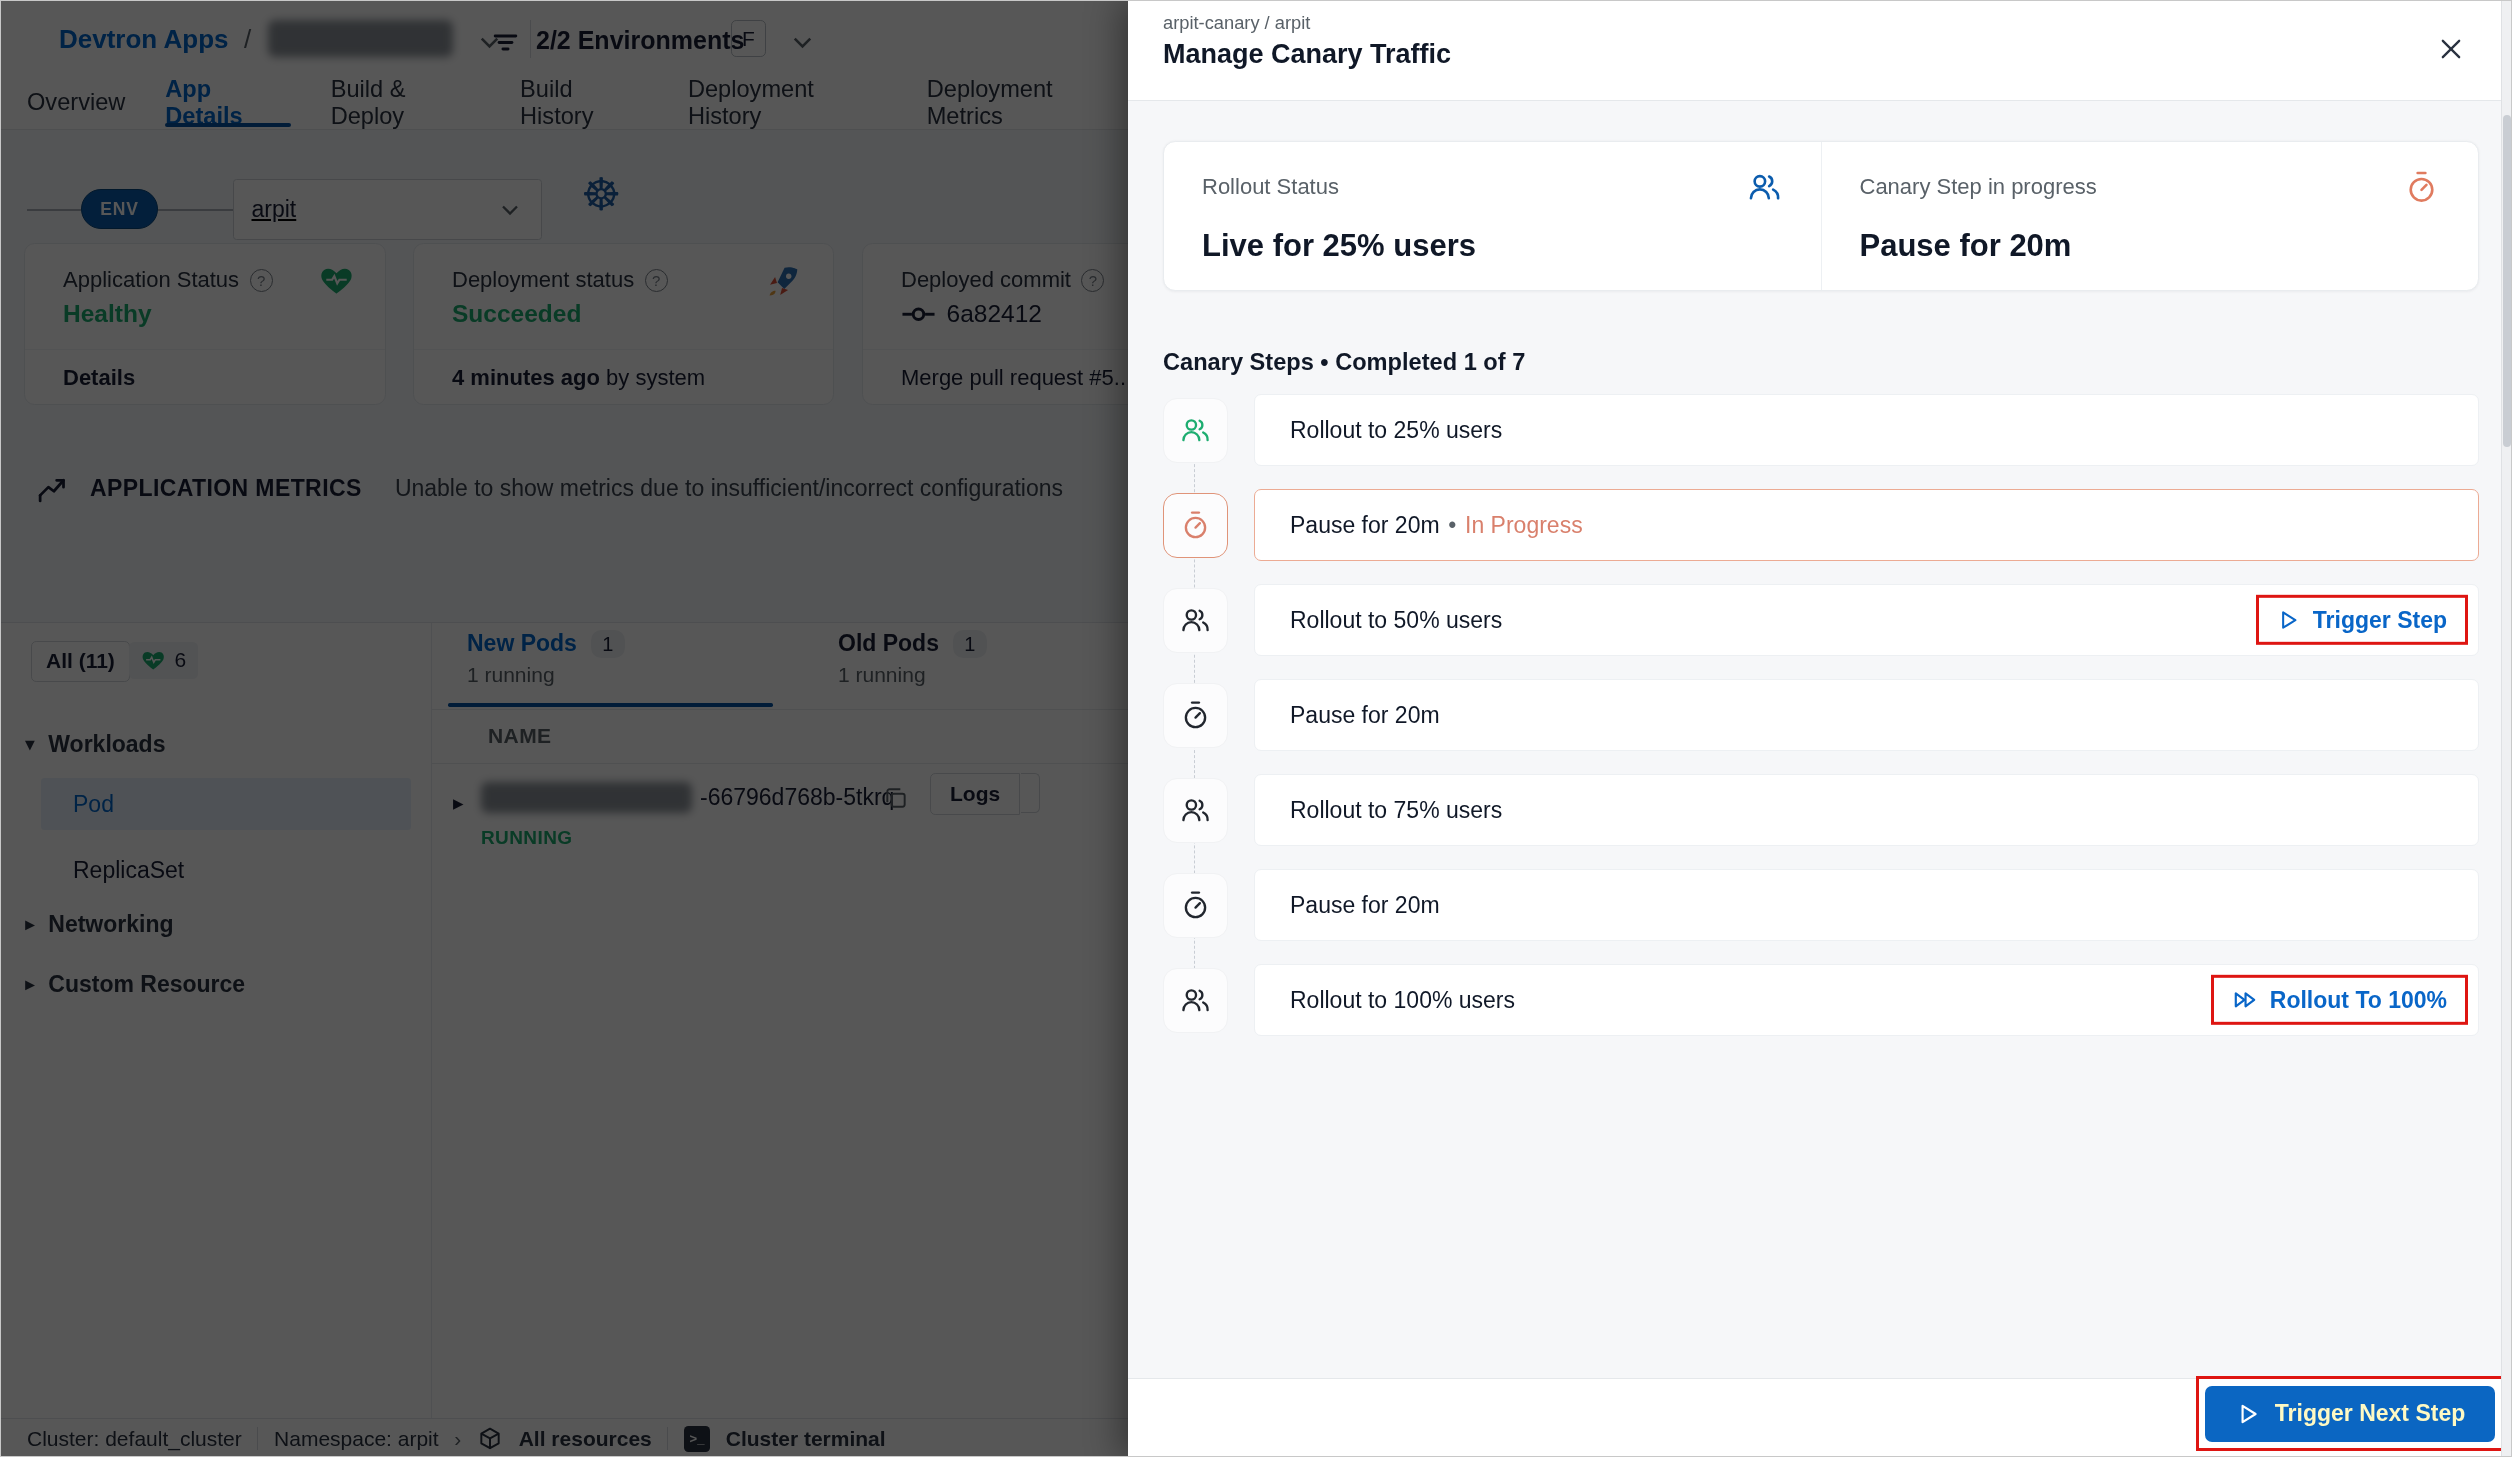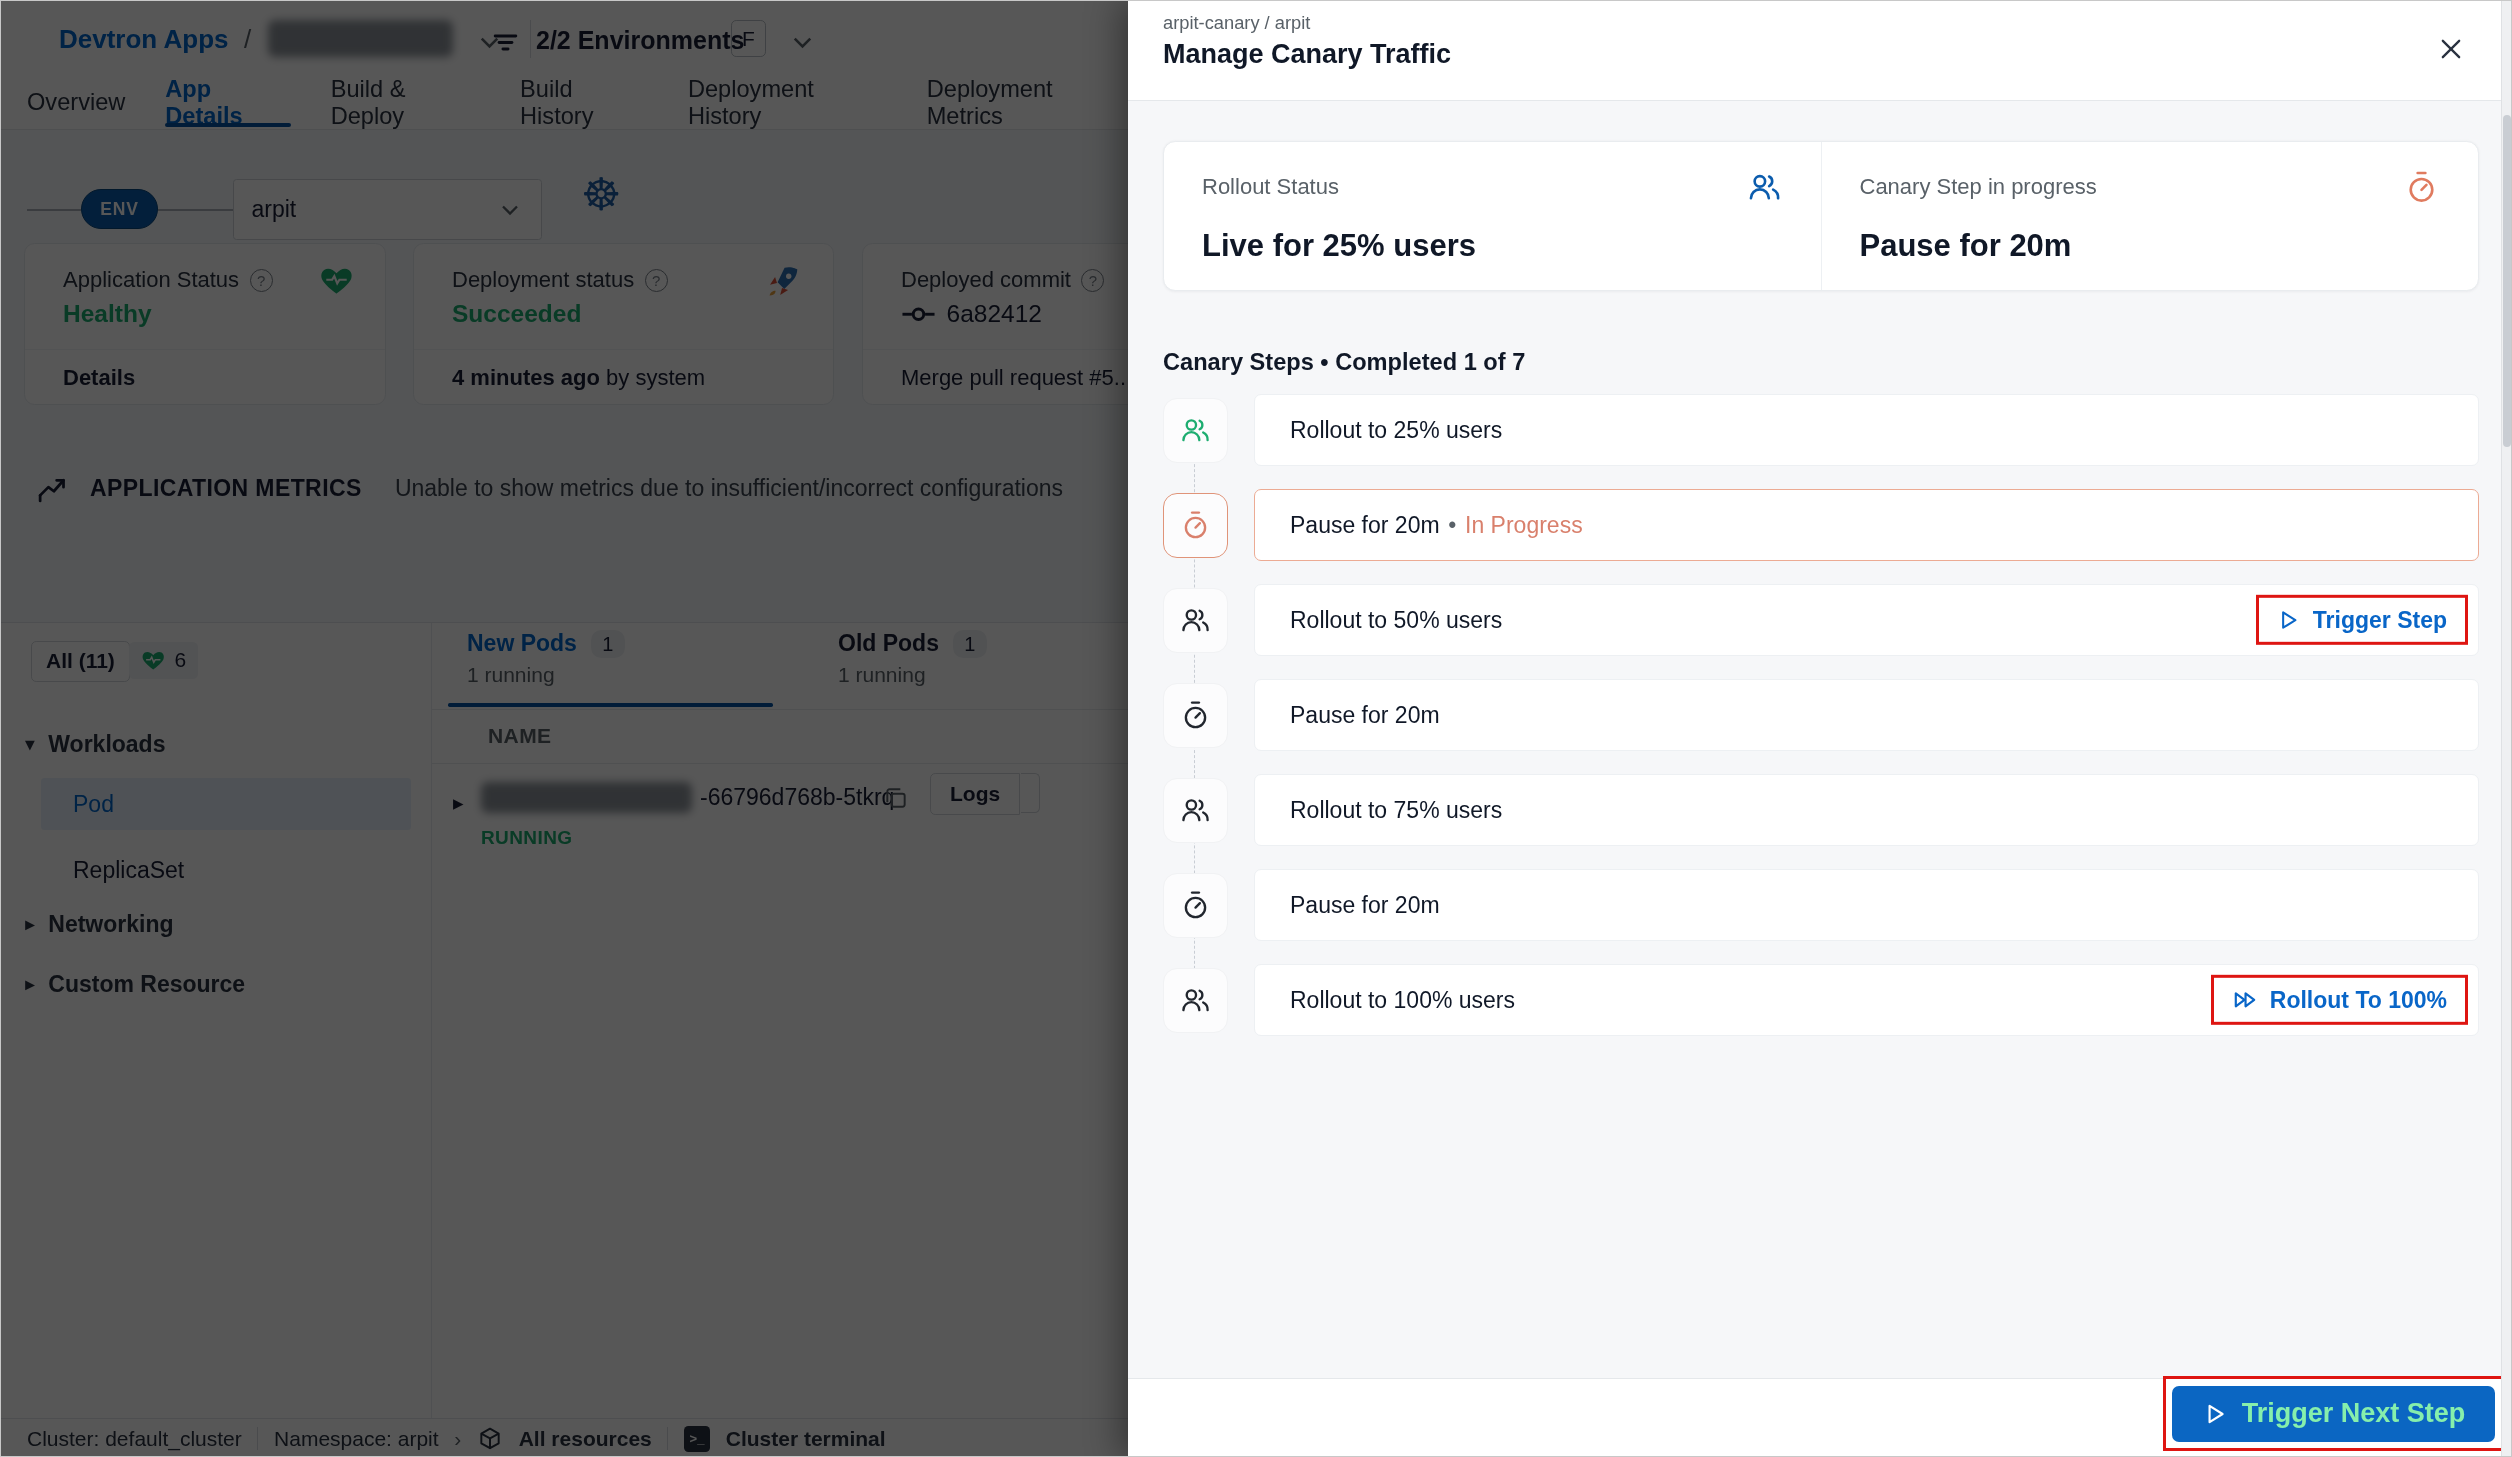--- a/index.html
+++ b/index.html
@@ -23,21 +23,21 @@
   #env-badge { position:absolute; left:730px; top:19px; width:35px; height:37px; border:1.3px solid #B9BFC6; border-radius:5.2px; font-size:21px; color:#1A1F36; display:flex; align-items:center; justify-content:center; }
   #hdr-chev2 { left:786px; top:26px; }
   #nav-tabs { position:absolute; left:26px; top:77px; height:49px; display:flex; gap:40px; align-items:center; }
   .nav-tab { font-size:23.6px; color:#2A3240; position:relative; height:49px; display:flex; align-items:center; cursor:pointer; }
   .nav-tab.active { color:#0066CC; font-weight:600; }
   .nav-tab.active::after { content:""; position:absolute; left:0; right:0; bottom:0; height:4.4px; background:#0453A4; border-radius:2.6px; }
 
   #app-body { position:absolute; left:0; top:129px; width:1127px; height:1288px; }
   .wire { position:absolute; height:1.7px; background:#A9B0B8; top:79px; }
   #env-pill { position:absolute; left:80px; top:59px; width:77px; height:40px; background:#0B5CAD; border:1.7px solid #08477F; border-radius:21px; color:#fff; font-size:17.5px; font-weight:700; letter-spacing:0.9px; display:flex; align-items:center; justify-content:center; }
-  #env-select { position:absolute; left:232px; top:49px; width:309px; height:61px; background:#fff; border:0.9px solid #CFD4DA; border-radius:3.5px; display:flex; align-items:center; padding:0 17.5px; }
+  #env-select { position:absolute; left:232px; top:49px; width:309px; height:61px; background:#fff; border:0.9px solid #CFD4DA; border-radius:3.5px; display:flex; align-items:center; padding:0 17.5px;text-decoration:underline; }
   #env-select .val { font-size:23px; color:#1A1F36; flex:1; }
   #helm-ic { position:absolute; left:580px; top:42px; font-size:45px; color:#1E5FA8; line-height:1; }
 
   .s-card { position:absolute; top:113px; height:162px; background:#fff; border:0.9px solid #E5E9EE; border-radius:10.5px; }
   .s-card .lbl { position:absolute; left:38px; top:23px; font-size:22px; color:#2A3240; display:flex; align-items:center; gap:10.5px; }
   .q-ic { width:23px; height:23px; border:1.5px solid #7B828B; border-radius:50%; color:#7B828B; font-size:15px; display:inline-flex; align-items:center; justify-content:center; }
   .s-card .tr-ic { position:absolute; right:31px; top:19px; }
   .s-card .val { position:absolute; left:38px; top:56px; font-size:24.5px; font-weight:600; }
   .s-card .divi { position:absolute; left:0; right:0; top:105px; height:0.9px; background:#F0F2F5; }
   .s-card .foot { position:absolute; left:38px; top:121px; font-size:22px; color:#1A1F36; }
@@ -117,21 +117,21 @@
   .step-row.inprogress .step-ic { color:#D9806C; border:1.7px solid #E09479; }
   .step-row.inprogress .step-card { border:1.7px solid #ECAB94; }
   .st-sep { margin:0 8.7px; color:#596168; }
   .st-status { color:#D9806C; }
   .anno { border:3.5px solid #DE1512; }
   .step-action-wrap { position:absolute; right:10.5px; top:50%; transform:translateY(-50%); padding:8.7px 17.5px; background:#fff; }
   .step-action { display:flex; align-items:center; gap:12.2px; color:#0966C8; font-size:23px; font-weight:700; cursor:pointer; }
 
   #dr-footer { position:absolute; left:0; right:0; bottom:0; height:80px; background:#fff; border-top:0.9px solid #E5E8EB; }
   #footer-anno { position:absolute; right:8.7px; top:-2.6px; padding:6.1px; background:#fff; }
-  #trigger-next-btn { height:56px; background:#0B66C2; border:none; border-radius:7px; color:#86efac; font-size:27px; font-weight:600; font-family:"Liberation Sans",sans-serif; display:flex; align-items:center; gap:14px; padding:0 30px; cursor:pointer; }
+  #trigger-next-btn { height:56px; background:#0B66C2; border:none; border-radius:7px; color:#fef9c3; font-size:23px; font-weight:600; font-family:"Liberation Sans",sans-serif; display:flex; align-items:center; gap:14px; padding:0 30px; cursor:pointer; }
 </style>
 </head>
 <body>
 
 <div id="left-app">
   <div id="app-header">
     <span class="crumb-root">Devtron Apps</span>
     <span class="crumb-sep">/</span>
     <div class="abs blur-blob" id="app-name-blob"></div>
     <svg class="abs chev" id="app-chev" width="31" height="31" viewBox="0 0 24 24" fill="none" stroke="currentColor" stroke-width="2">

